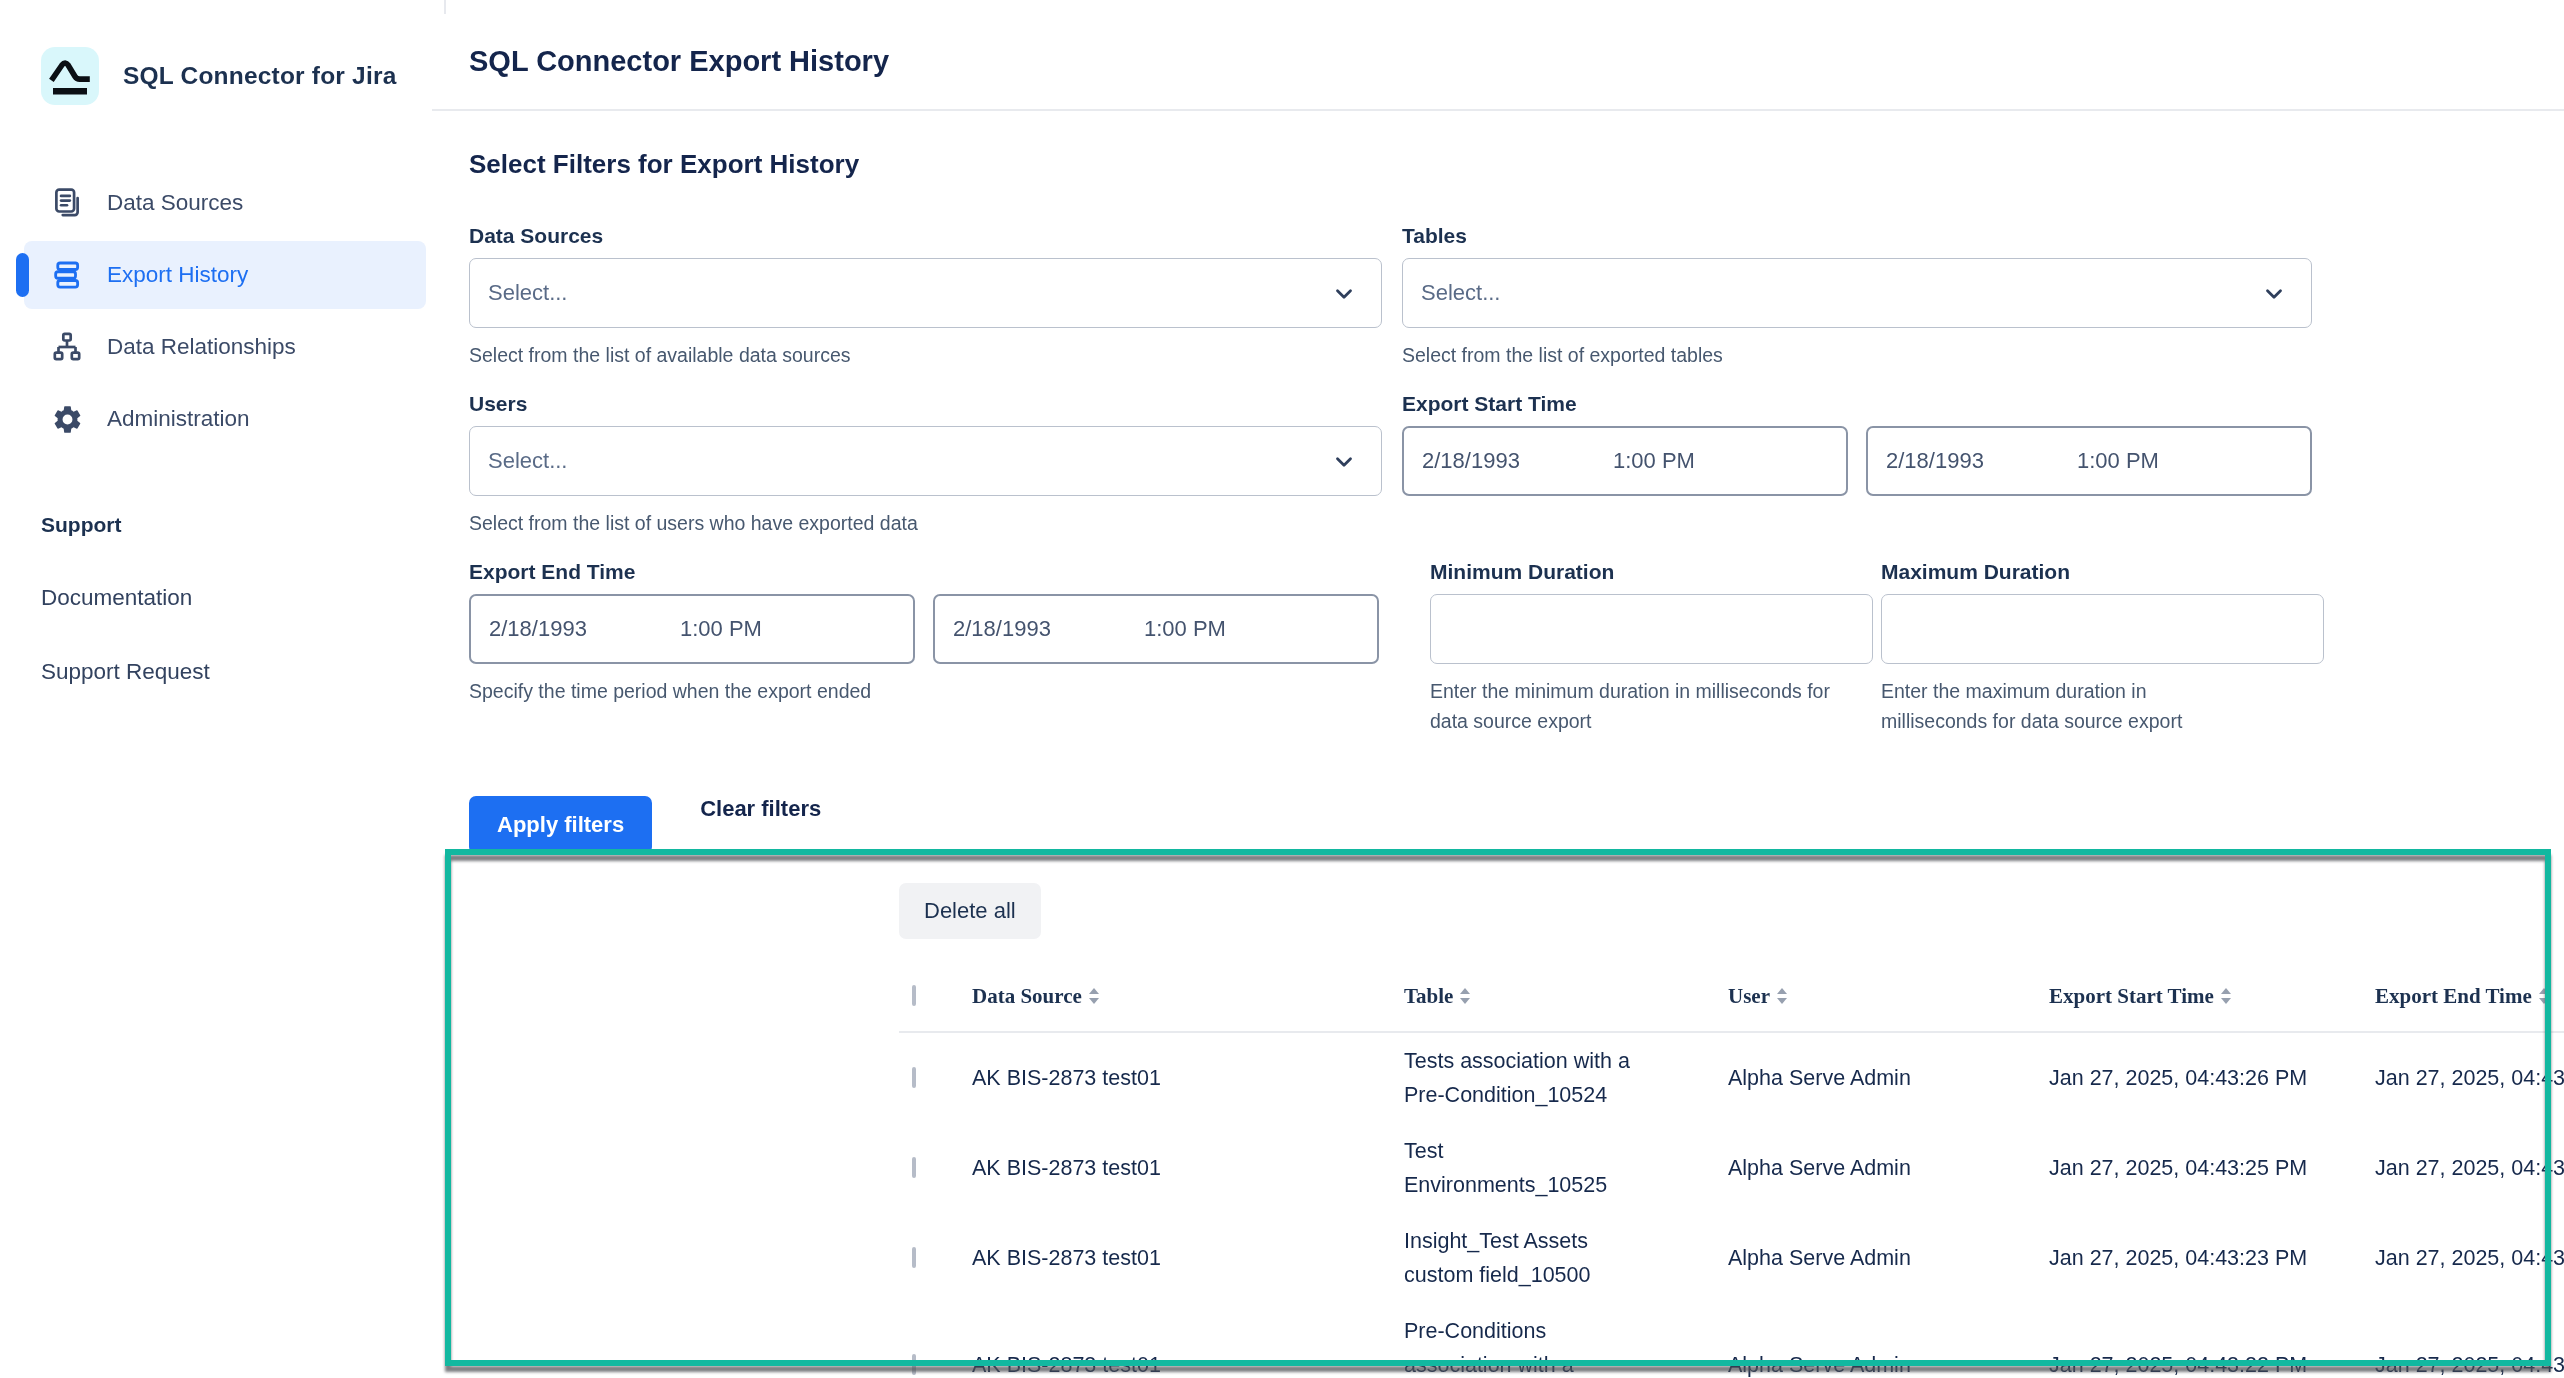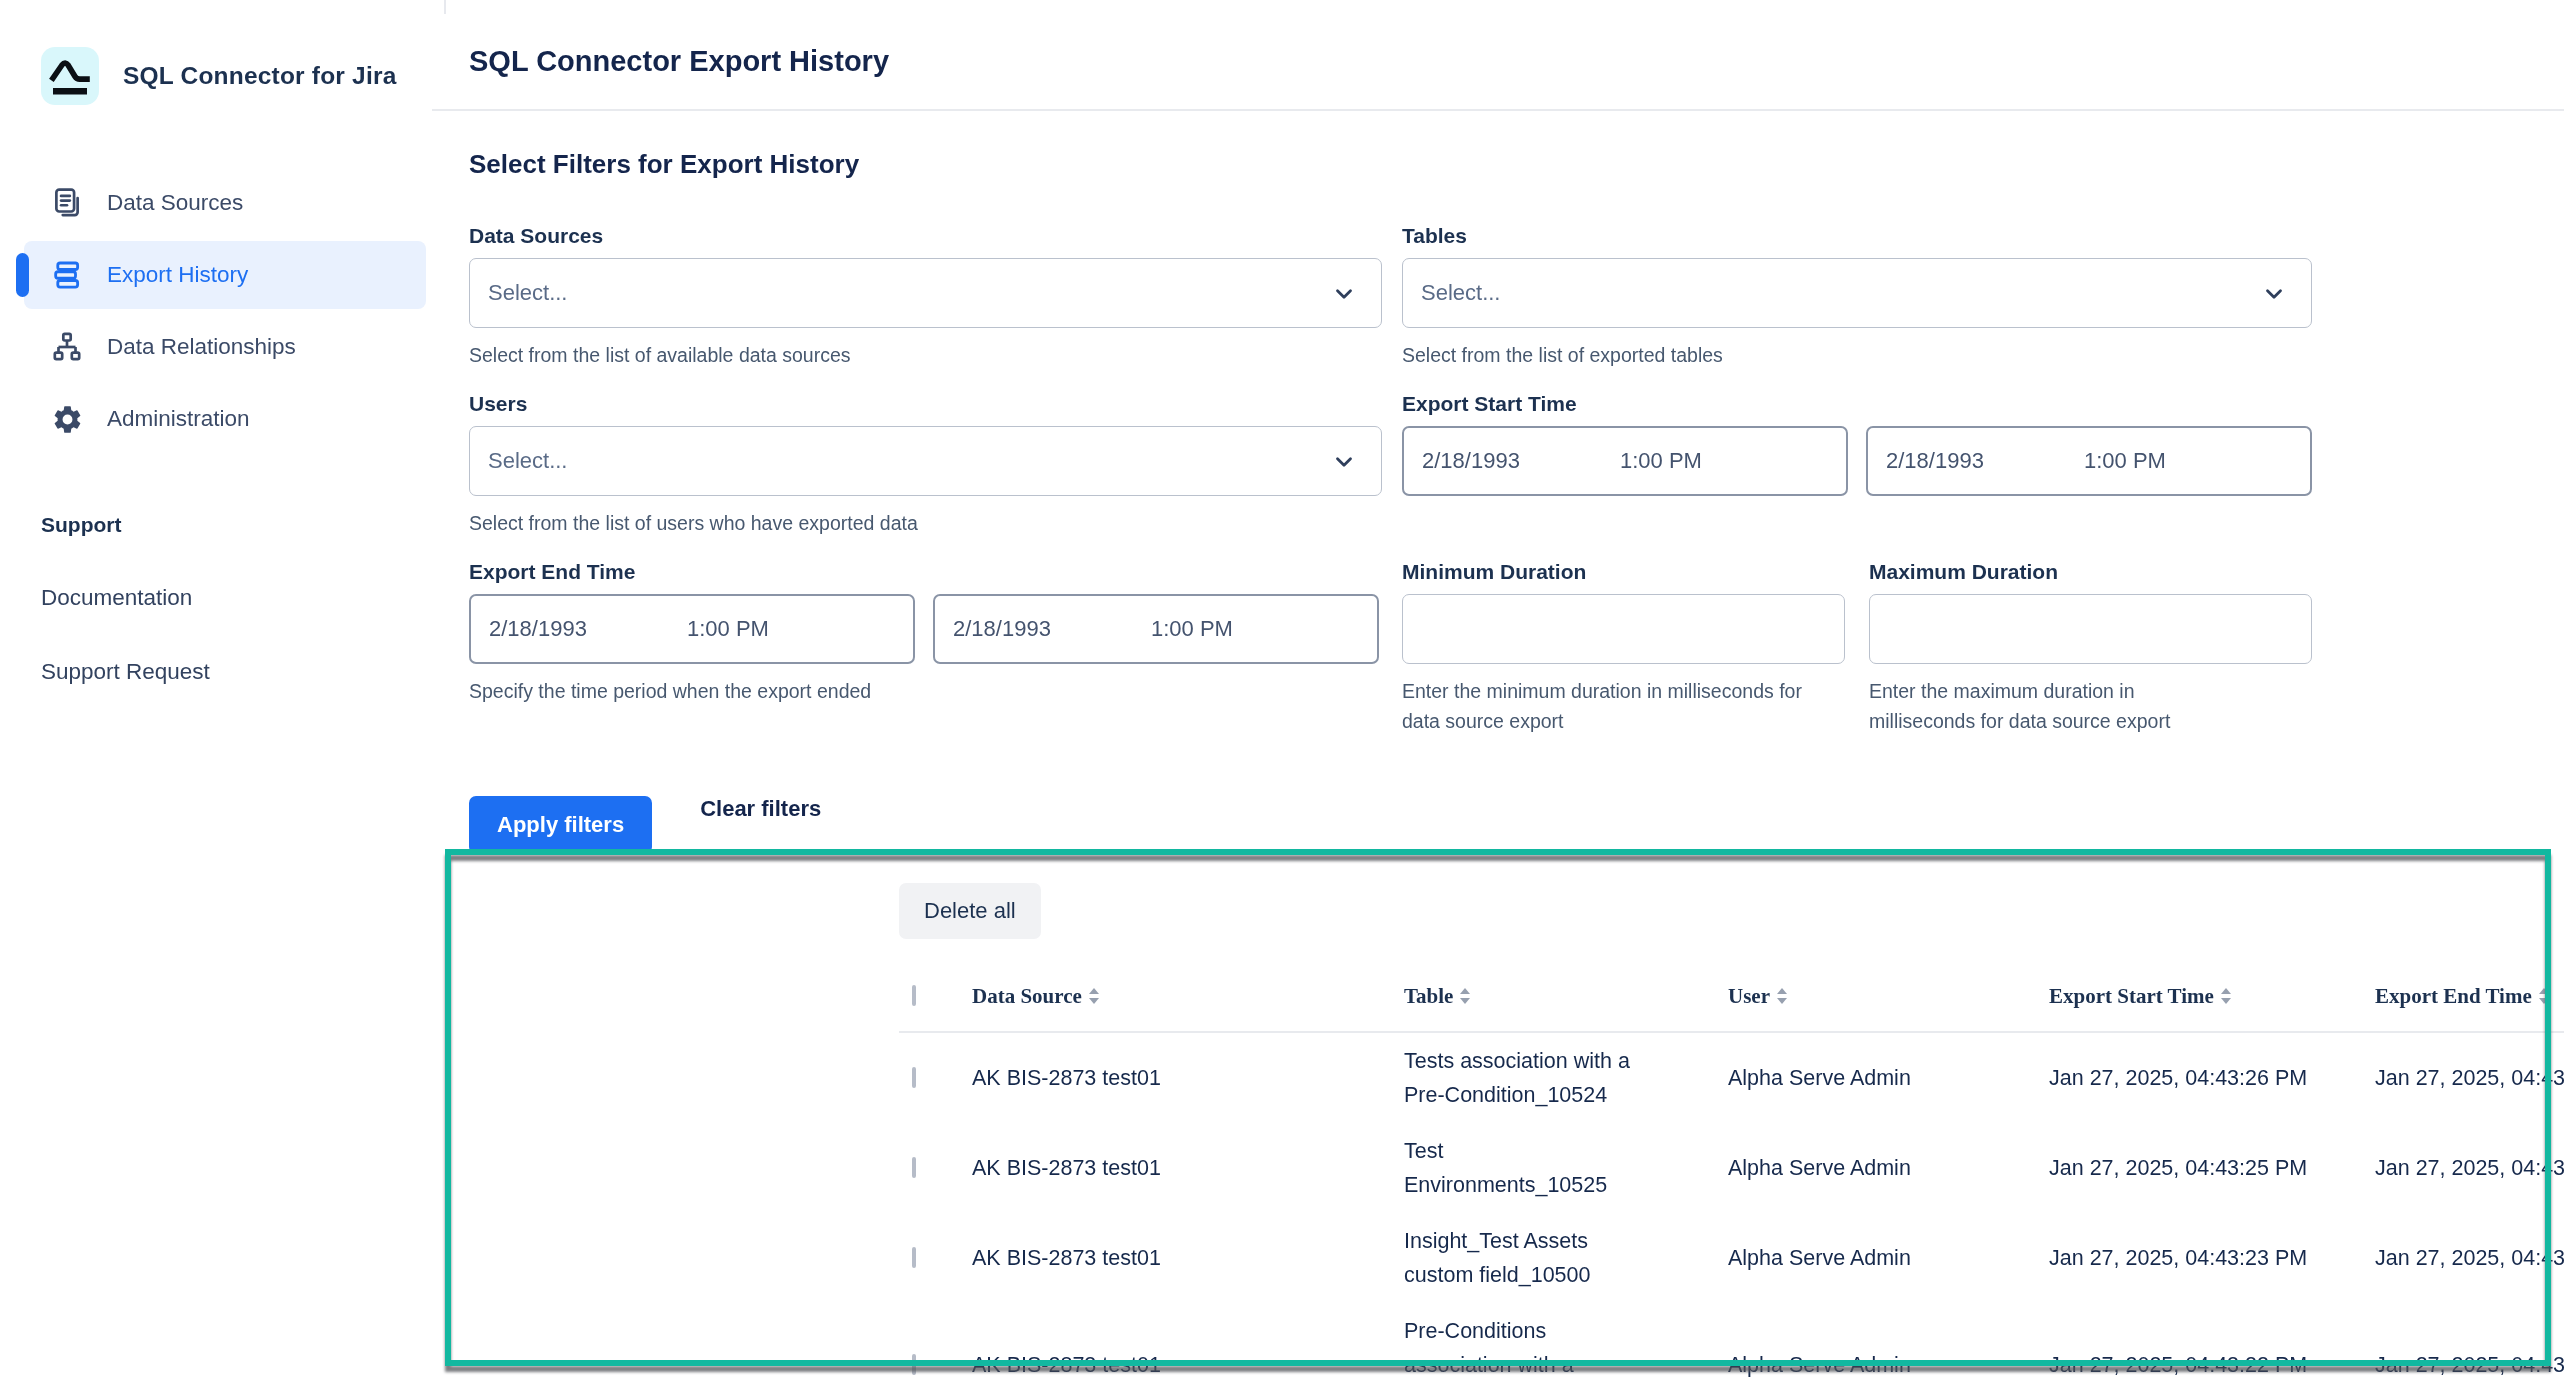--- a/index.html
+++ b/index.html
@@ -62,26 +62,26 @@
   .select-box {
     height:70px; border:1.5px solid #bac1cd; border-radius:7px; background:#fff;
     display:flex; align-items:center; padding:0 24px 0 18px; cursor:pointer;
   }
   .select-box .placeholder { font-size:22px; color:#5a6b87; flex:1; }
   .chev { width:26px; height:26px; flex:0 0 auto; }
 
   .dt-row { display:flex; gap:18px; }
   .dt-input {
     width:446px; height:70px; border:2.5px solid #8a94a6; border-radius:7px; background:#fff;
-    display:flex; align-items:center; padding-left:18px; gap:12px; cursor:text;
+    display:flex; align-items:center; padding-left:18px; gap:5px; cursor:text;
   }
   .dt-input .date { width:186px; font-size:22px; color:#44536e; }
   .dt-input .time { font-size:22px; color:#44536e; }
 
-  .dur-grid { display:grid; grid-template-columns:443px 443px; column-gap:24px; }
+  .dur-grid { display:grid; grid-template-columns:443px 443px; column-gap:8px;margin-left:28px; }
   .text-input {
     width:100%; height:70px; border:1.5px solid #bac1cd; border-radius:7px; background:#fff;
     font-size:22px; color:#1c3150; padding:0 16px; outline:none;
     font-family:"Liberation Sans","DejaVu Sans",sans-serif;
   }
   .helper-min { max-width:408px; }
   .helper-max { max-width:345px; }
 
   .button-row { margin-top:38px; display:flex; align-items:flex-start; gap:48px; }
   .btn-apply {

